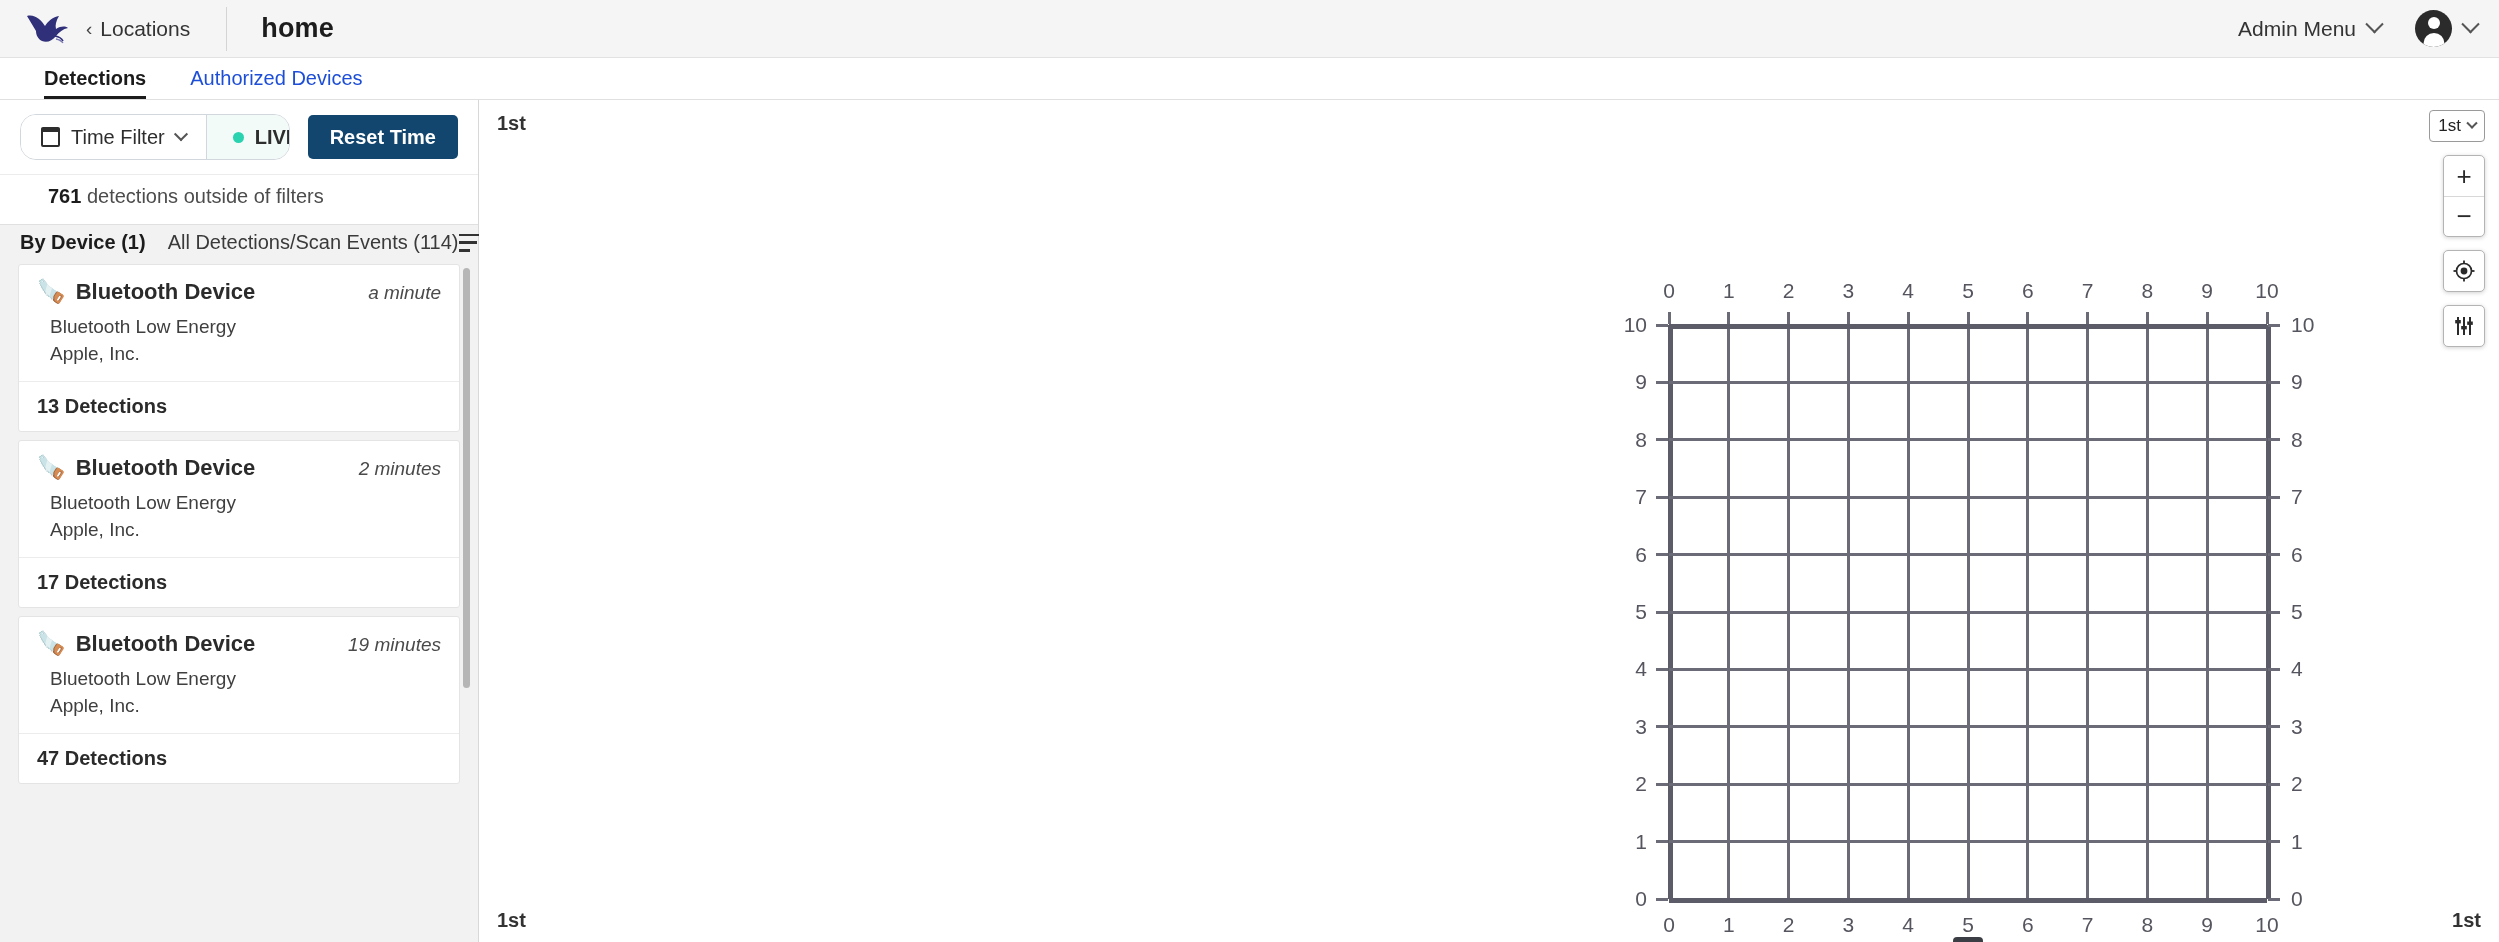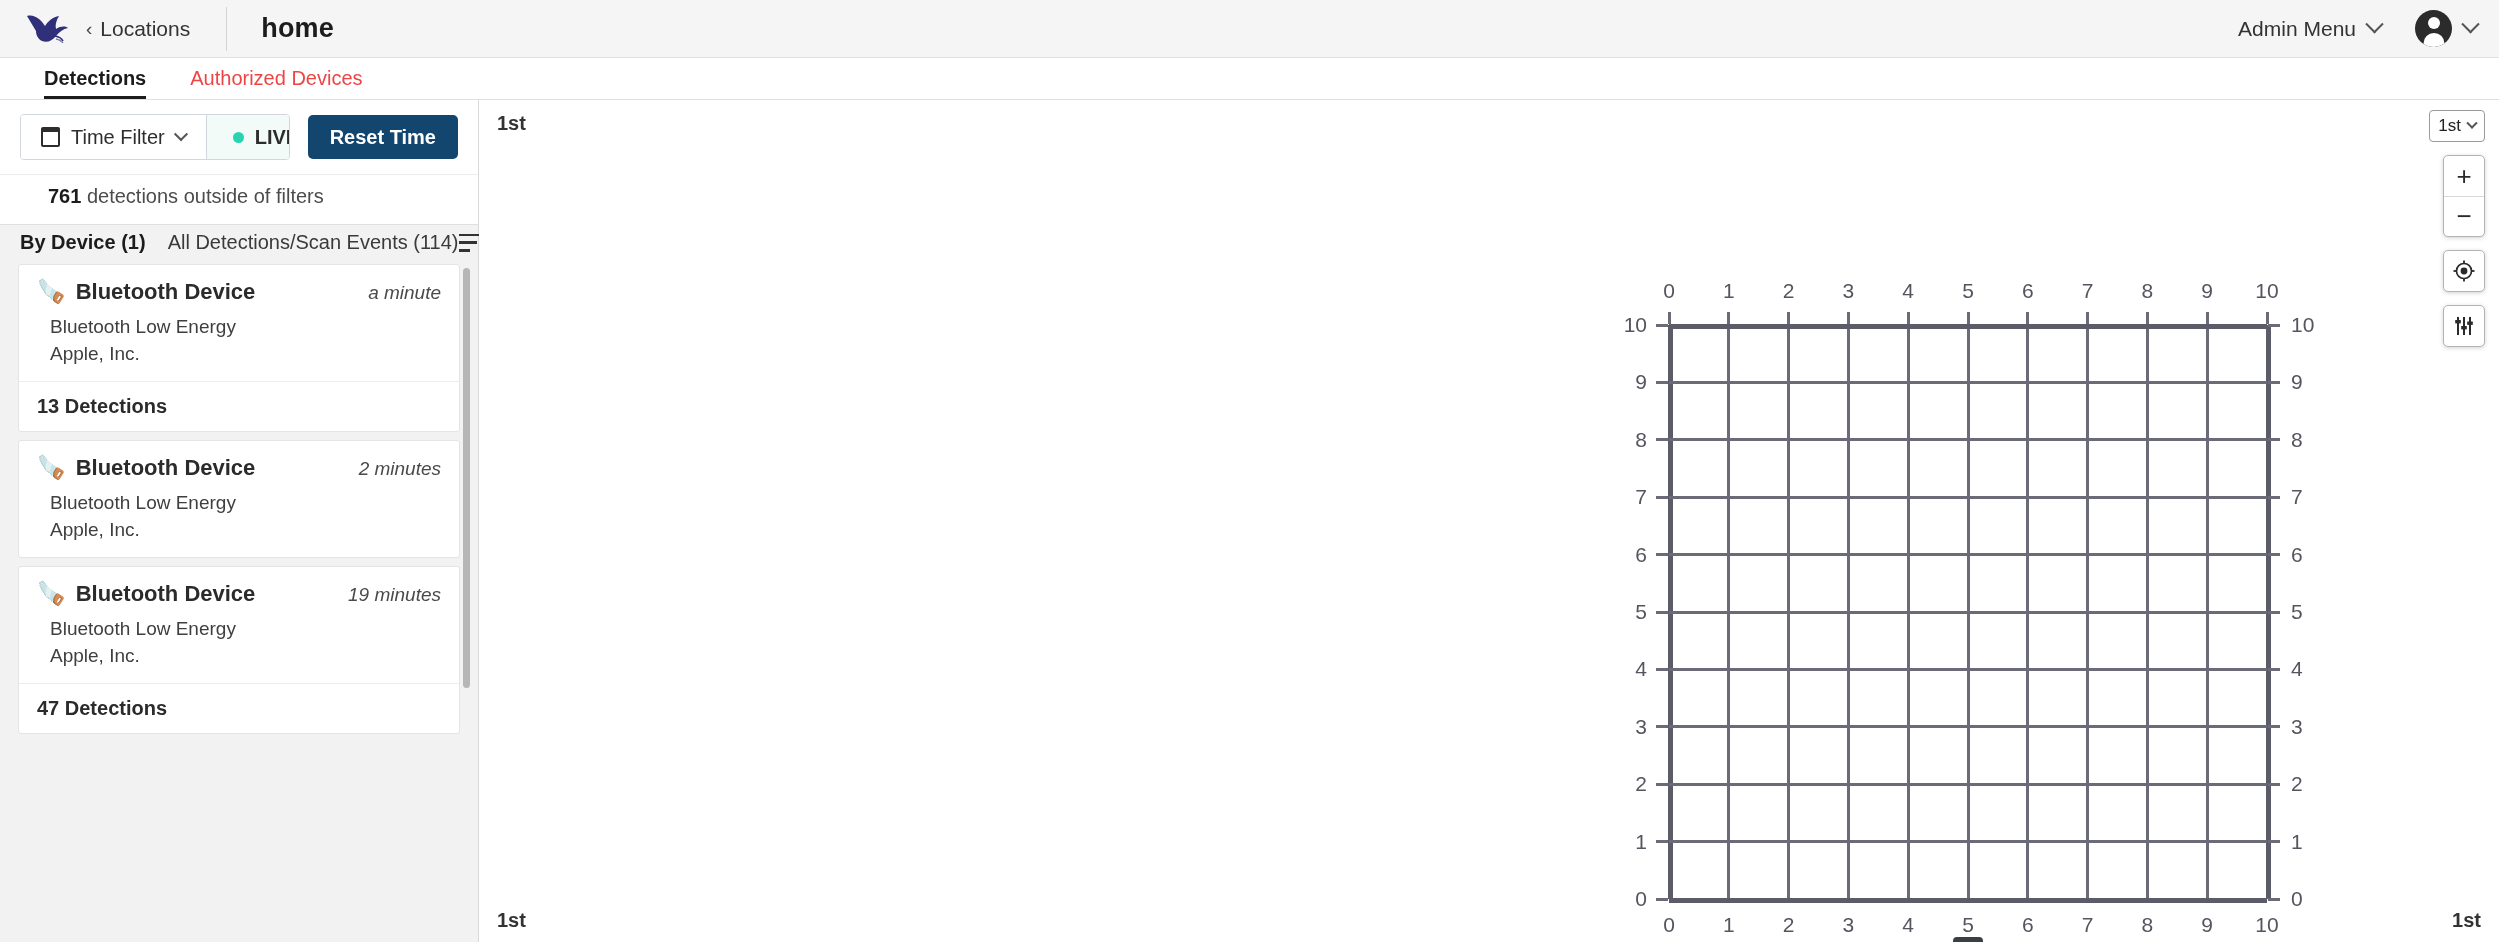--- a/index.html
+++ b/index.html
@@ -44,41 +44,41 @@
   .avatar::after { content:""; position:absolute; left:50%; top:23px; width:21px; height:16px; border-radius:11px 11px 0 0; background:#fff; transform: translateX(-50%); }
 
   
   .tabbar {
     height: 42px; flex: 0 0 42px;
     background: #ffffff; border-bottom: 1px solid #e0e0e0;
     display: flex; align-items: stretch; padding-left: 22px; gap: 0;
   }
   .tab {
     display: flex; align-items: center; padding: 0 22px;
-    font-size: 20px; color: #ef4444; cursor: pointer; position: relative;
+    font-size: 20px; color: #1d4ed8; cursor: pointer; position: relative;
     white-space: nowrap;
   }
   .tab.active { color: #1c1c1c; font-weight: bold; }
   .tab.active::after { content:""; position:absolute; left: 22px; right: 22px; bottom: 0; height: 3.5px; background: #1c1c1c; }
 
   
   .main { flex: 1 1 auto; display: flex; min-height: 0; }
 
   
   .left {
     width: 479px; flex: 0 0 479px;
     display: flex; flex-direction: column;
     background: #f2f2f2; border-right: 1px solid #d8d8d8;
     min-height: 0;
   }
   .filter-row {
     background: #fff; padding: 14px 20px; display: flex; align-items: center; gap: 0;
     border-bottom: 1px solid #ececec;
   }
-  .seg-group { display: flex; border: 1px solid #d2d7dd; border-radius: 4px; overflow: hidden; justify-content: space-between; }
+  .seg-group { display: flex; border: 1px solid #d2d7dd; border-radius: 16px; overflow: hidden; justify-content: space-between; }
   .seg {
     display: flex; align-items: center; gap: 11px;
     padding: 0 20px; height: 44px; font-size: 20px; color: #2d2d2d;
     background: #fff; cursor: pointer; white-space: nowrap;
   }
   .seg.live { background: #f2fbf8; border-left: 1px solid #d2d7dd; font-weight: bold; padding: 0 26px; }
   .live-dot { width: 11px; height: 11px; border-radius: 50%; background: #2ad3b0; flex: 0 0 auto; }
   .cal-icon { width: 19px; height: 19px; border: 2.2px solid #2d2d2d; border-radius: 2px; position: relative; flex:0 0 auto; }
   .cal-icon::before { content:""; position: absolute; left:-2.2px; right:-2.2px; top:-2.2px; height: 5px; background:#2d2d2d; border-radius: 2px 2px 0 0;}
   .chev-sm { display:inline-block; width: 10px; height: 10px; border-right: 2.2px solid #555; border-bottom: 2.2px solid #555; transform: rotate(45deg) translate(-2px,-2px); }
@@ -257,20 +257,21 @@
         </div>
 
         <div class="dev-card">
           <div class="dev-head">
             <span class="bt-icon">🪚</span>
             <span class="dev-name">Bluetooth Device</span>
             <span class="dev-time">2 minutes</span>
           </div>
           <div class="dev-sub">Bluetooth Low Energy</div>
           <div class="dev-sub last">Apple, Inc.</div>
+          <div class="dev-count">17 Detections</div>
         </div>
 
         <div class="dev-card">
           <div class="dev-head">
             <span class="bt-icon">🪚</span>
             <span class="dev-name">Bluetooth Device</span>
             <span class="dev-time">19 minutes</span>
           </div>
           <div class="dev-sub">Bluetooth Low Energy</div>
           <div class="dev-sub last">Apple, Inc.</div>

